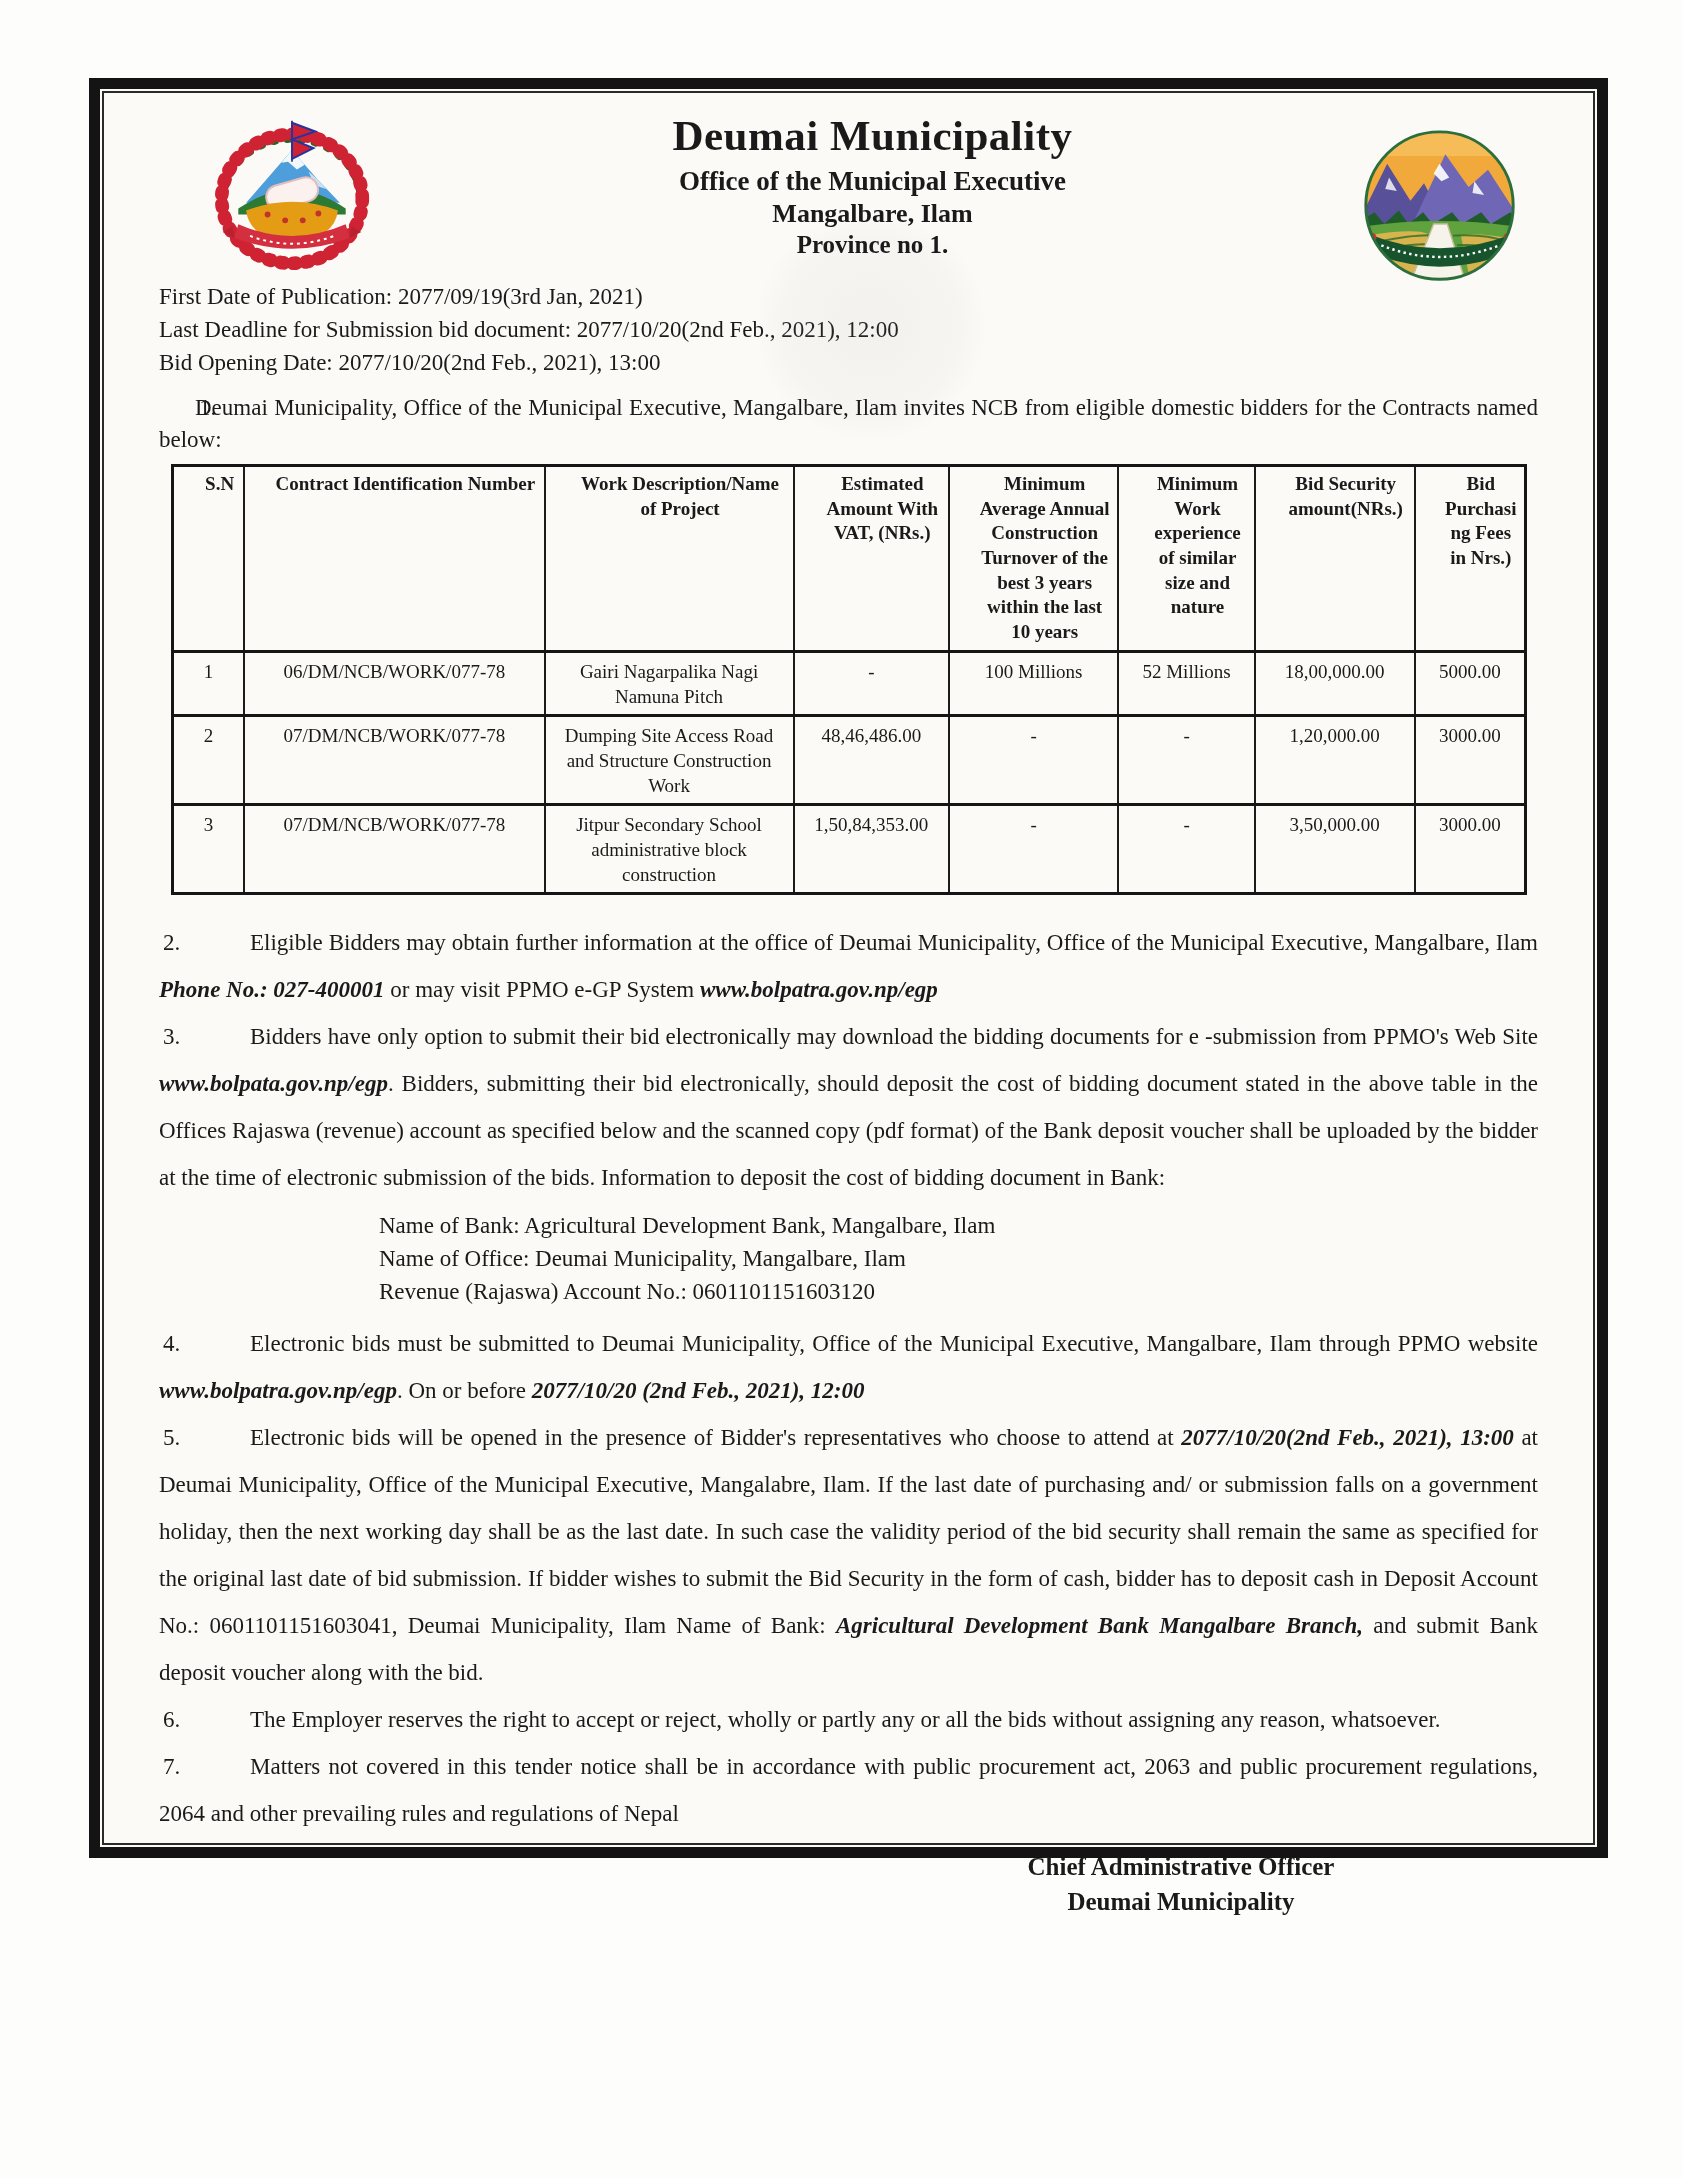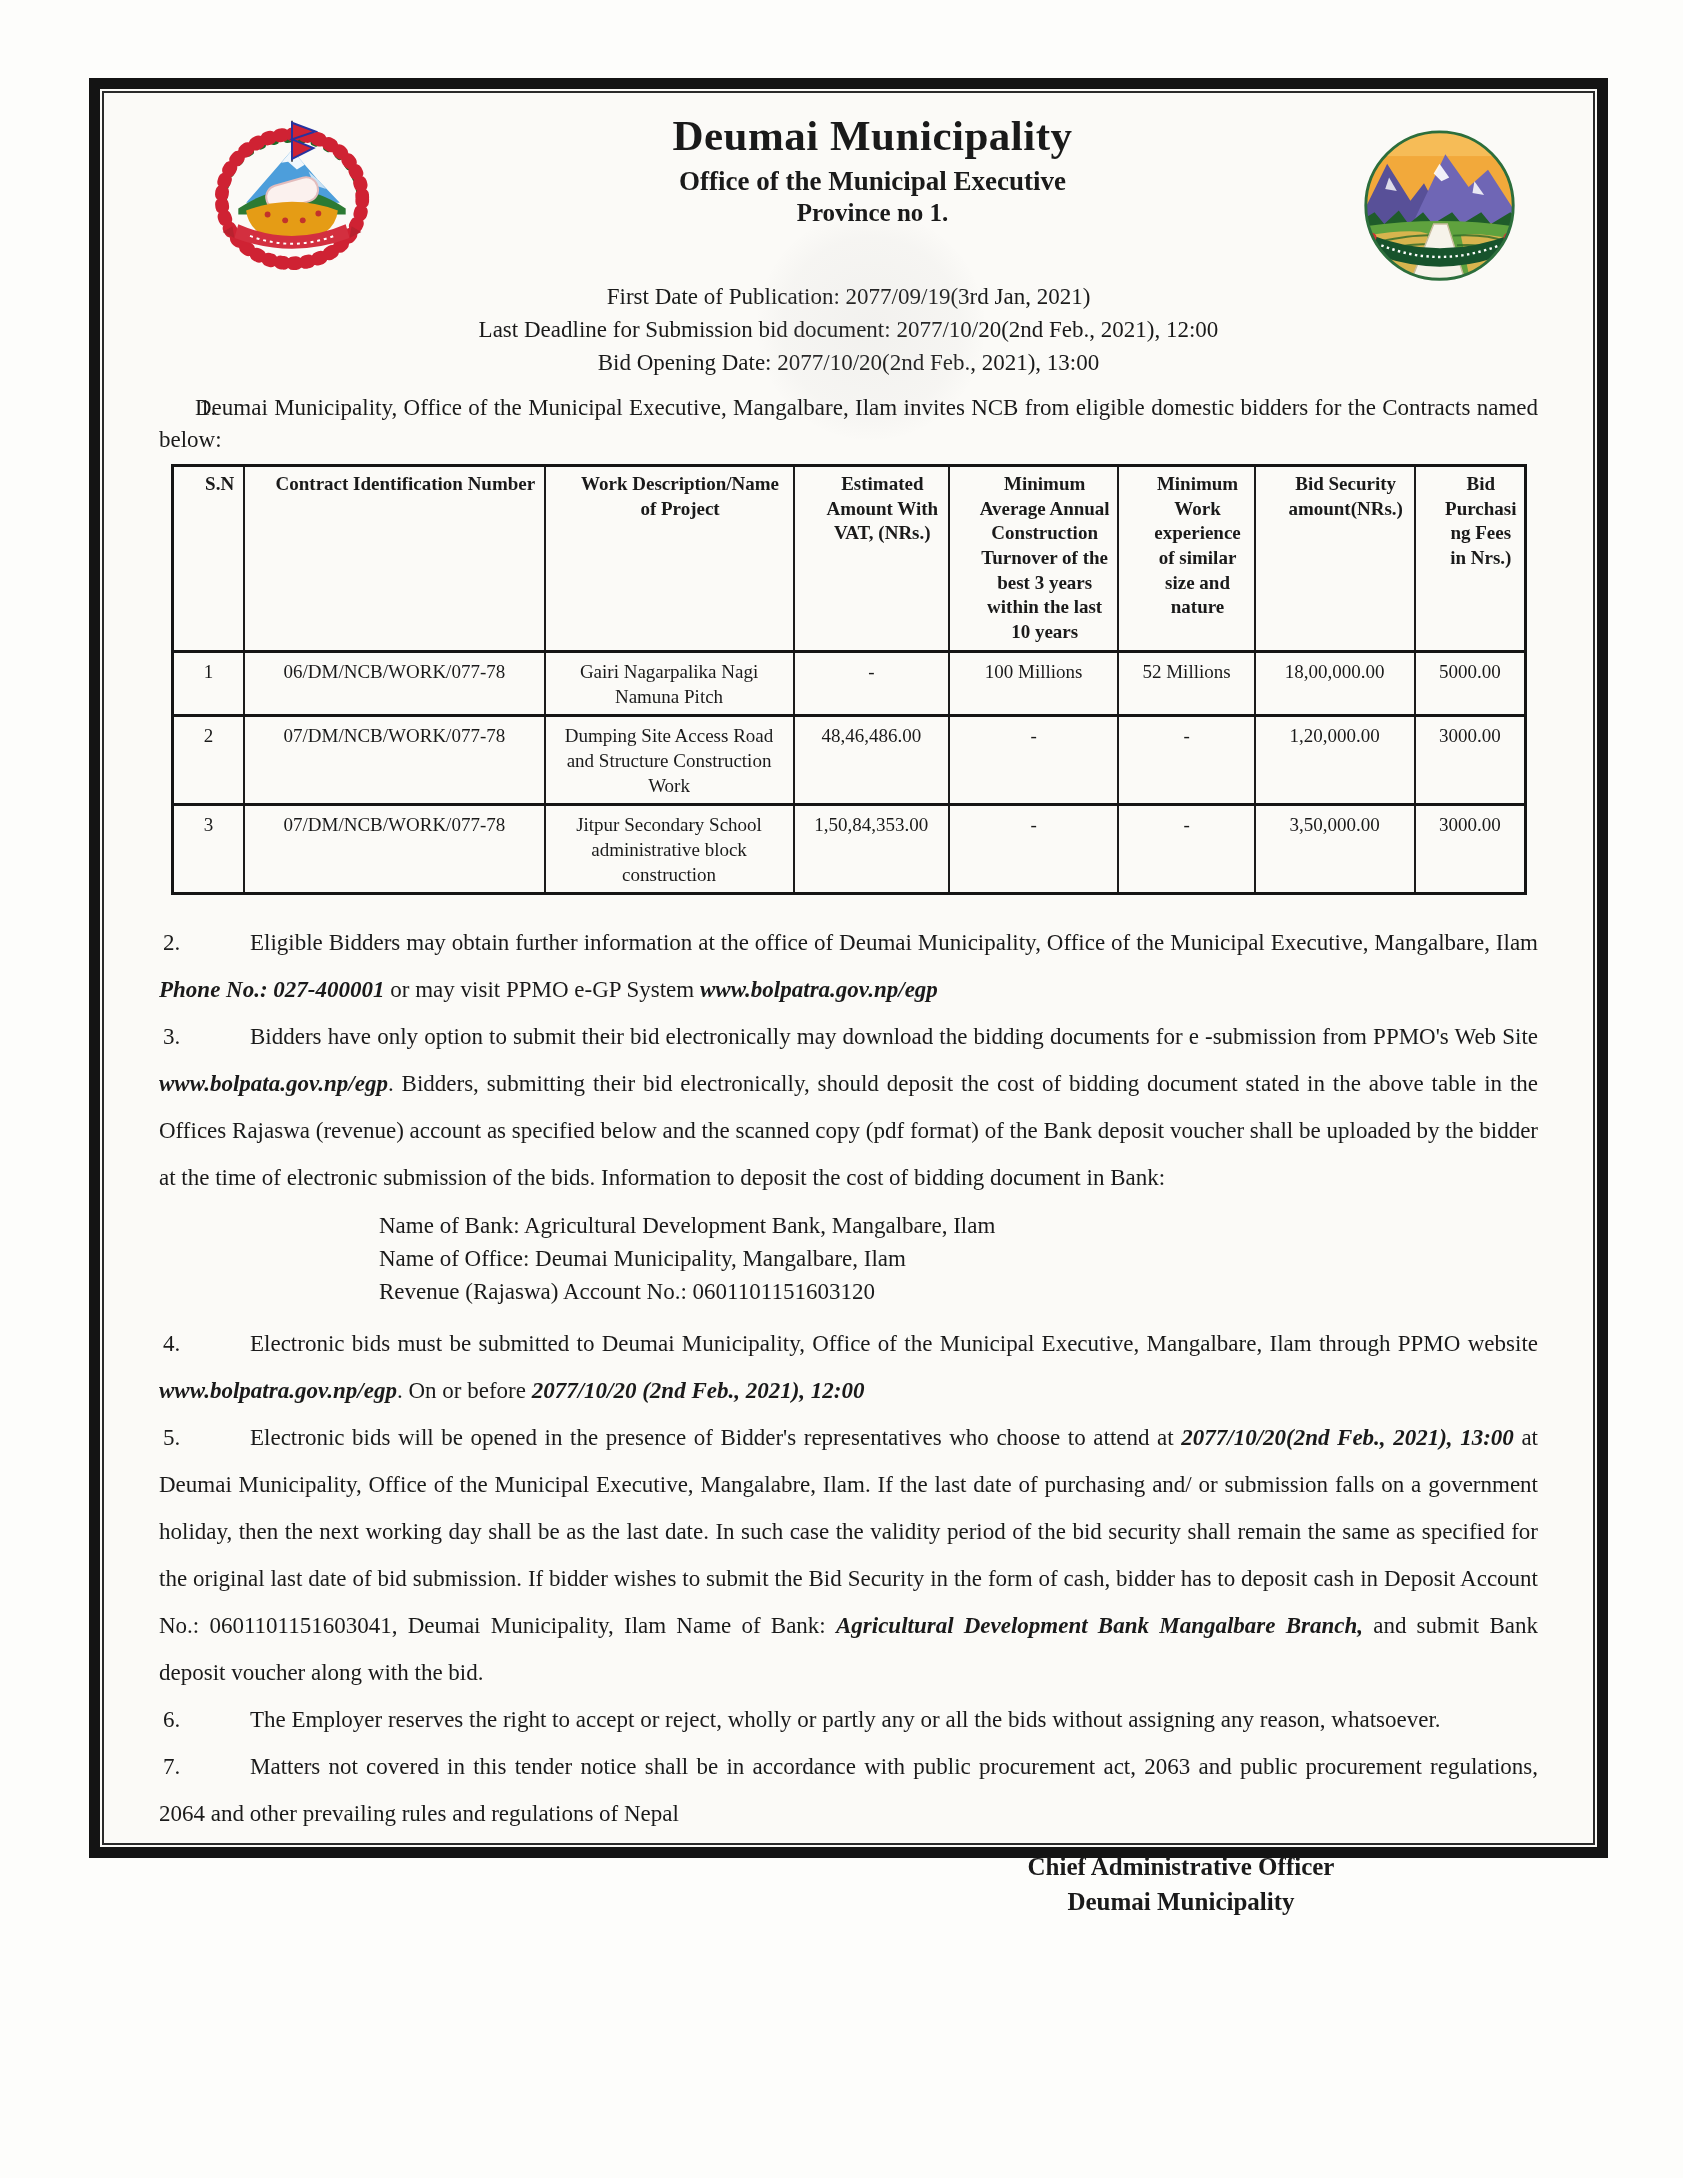--- a/index.html
+++ b/index.html
@@ -24,21 +24,21 @@
   .sub1{font-size:27px;font-weight:bold;margin-top:6px;}
   .sub2{font-size:26px;font-weight:bold;margin-top:2px;}
   .sub3{font-size:25px;font-weight:bold;margin-top:2px;}
   
   .banner-wrap{position:relative;margin:4px 0 0 16px;width:1352px;}
   .banner{display:flex;align-items:center;height:36px;background:var(--banner_bg);}
   .banner-strip{width:9px;height:36px;background:var(--banner_accent);flex:0 0 auto;}
   .banner-label{flex:1;text-align:center;color:var(--banner_text);font-size:27px;font-weight:bold;}
   .banner-period{position:absolute;right:-16px;bottom:-4px;font-size:28px;font-weight:bold;color:#111;}
   
-  .dates{margin-top:7px;text-align:center;font-size:23px;line-height:33px;}
+  .dates{margin-top:7px;font-size:23px;line-height:33px;}
   
   .intro{position:relative;margin-top:13px;font-size:23px;line-height:32px;text-indent:36px;text-align:justify;}
   .intro .pnum{position:absolute;left:4px;top:0;}
   
   table.contracts{border-collapse:collapse;margin:8px 0 0 12px;width:1356px;table-layout:fixed;
                   border:3px solid #151515;}
   table.contracts th,table.contracts td{border:2px solid #1b1b1b;vertical-align:top;text-align:center;
                   padding:5px 6px;font-size:19px;line-height:1.3;word-wrap:break-word;}
   table.contracts th{font-weight:bold;padding-left:28px;}
   table.contracts tbody tr{border-top:3px solid #151515;}
@@ -80,20 +80,21 @@
               <path d="M36 130 L24 124 L34 118 Z" fill="#B8222F"></path>
               <path d="M154 130 L166 124 L156 118 Z" fill="#B8222F"></path>
               <path d="M52 128 Q95 144 138 128" fill="none" stroke="#ffffff" stroke-width="2" stroke-dasharray="3 4"></path>
               <line x1="95" y1="10" x2="95" y2="52" stroke="#555" stroke-width="2"></line>
               <path d="M95 12 L119 21 L95 29 L117 38 L95 49 Z" fill="#CF2233" stroke="#27339F" stroke-width="2"></path>
             </svg>
           </div>
           <div class="header-center">
             <div class="title">Deumai Municipality</div>
             <div class="sub1">Office of the Municipal Executive</div>
+            <div class="sub2">Mangalbare, Ilam</div>
             <div class="sub3">Province no 1.</div>
           </div>
           <div class="logo-right">
             <svg width="160" height="160" viewBox="0 0 165 165">
               <defs>
                   <clipPath id="sealClip">
                     <circle cx="82" cy="81" r="76"></circle>
                   </clipPath>
                 </defs>
               <g clip-path="url(#sealClip)">

